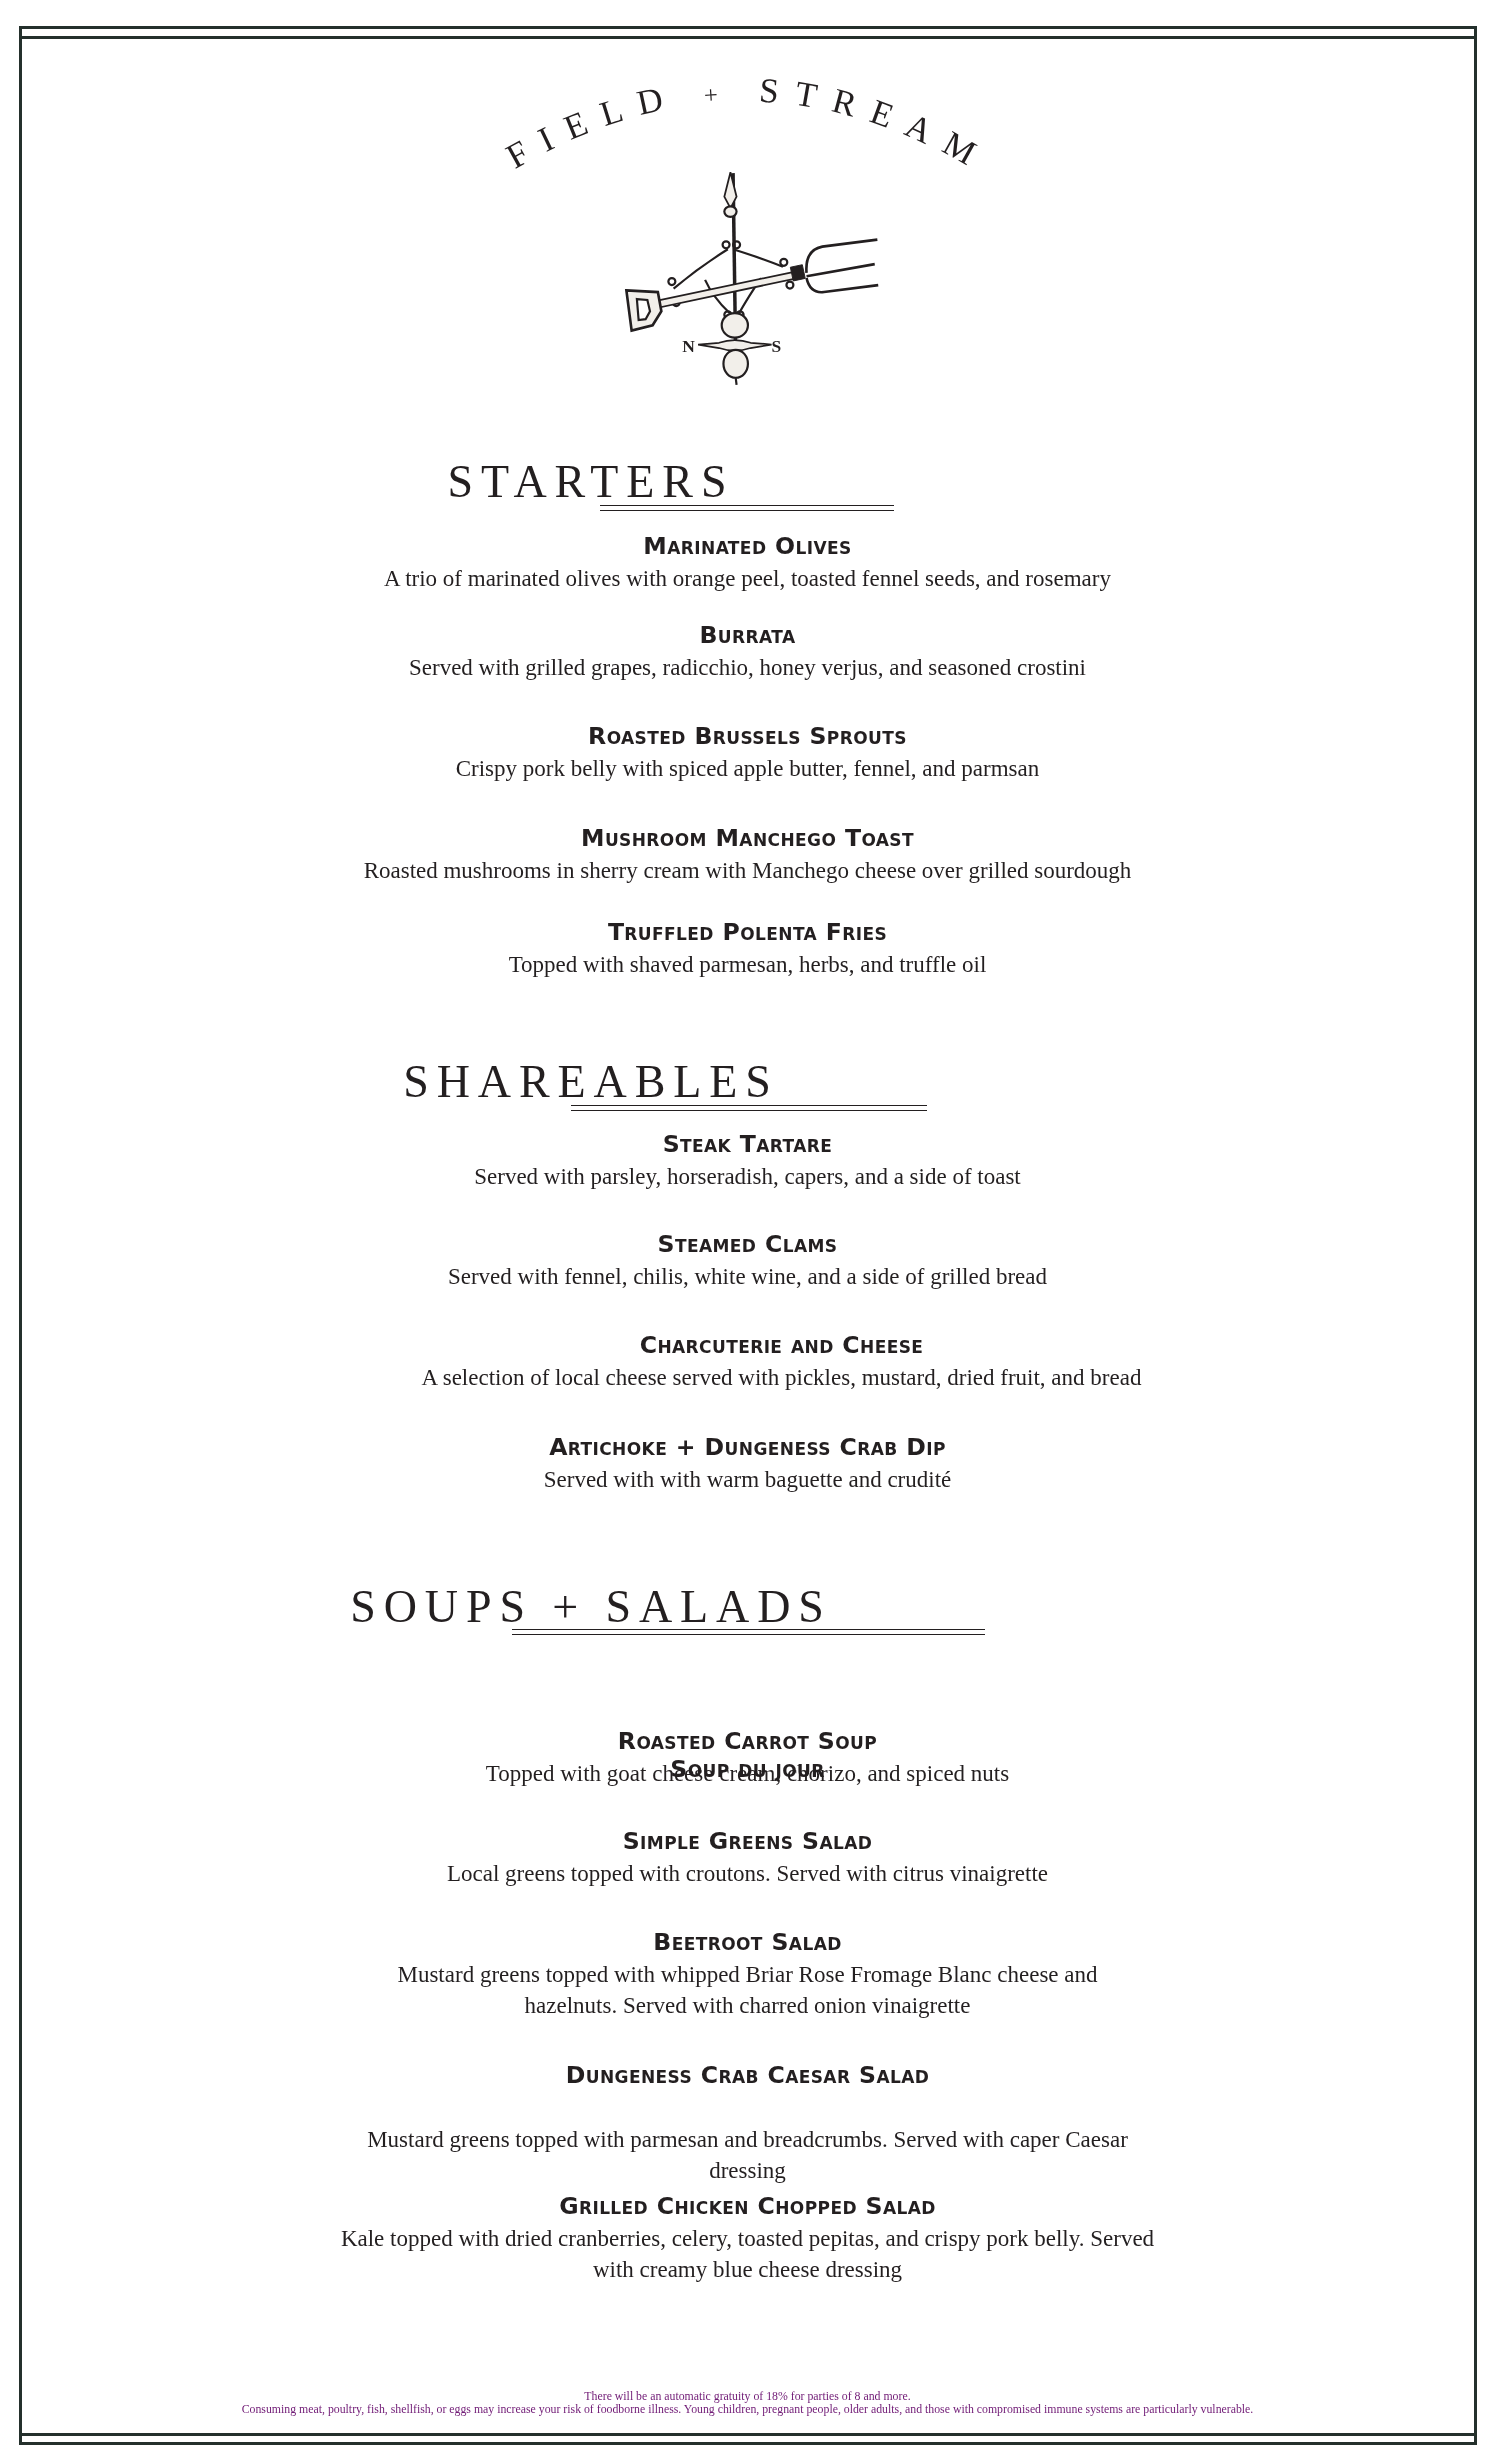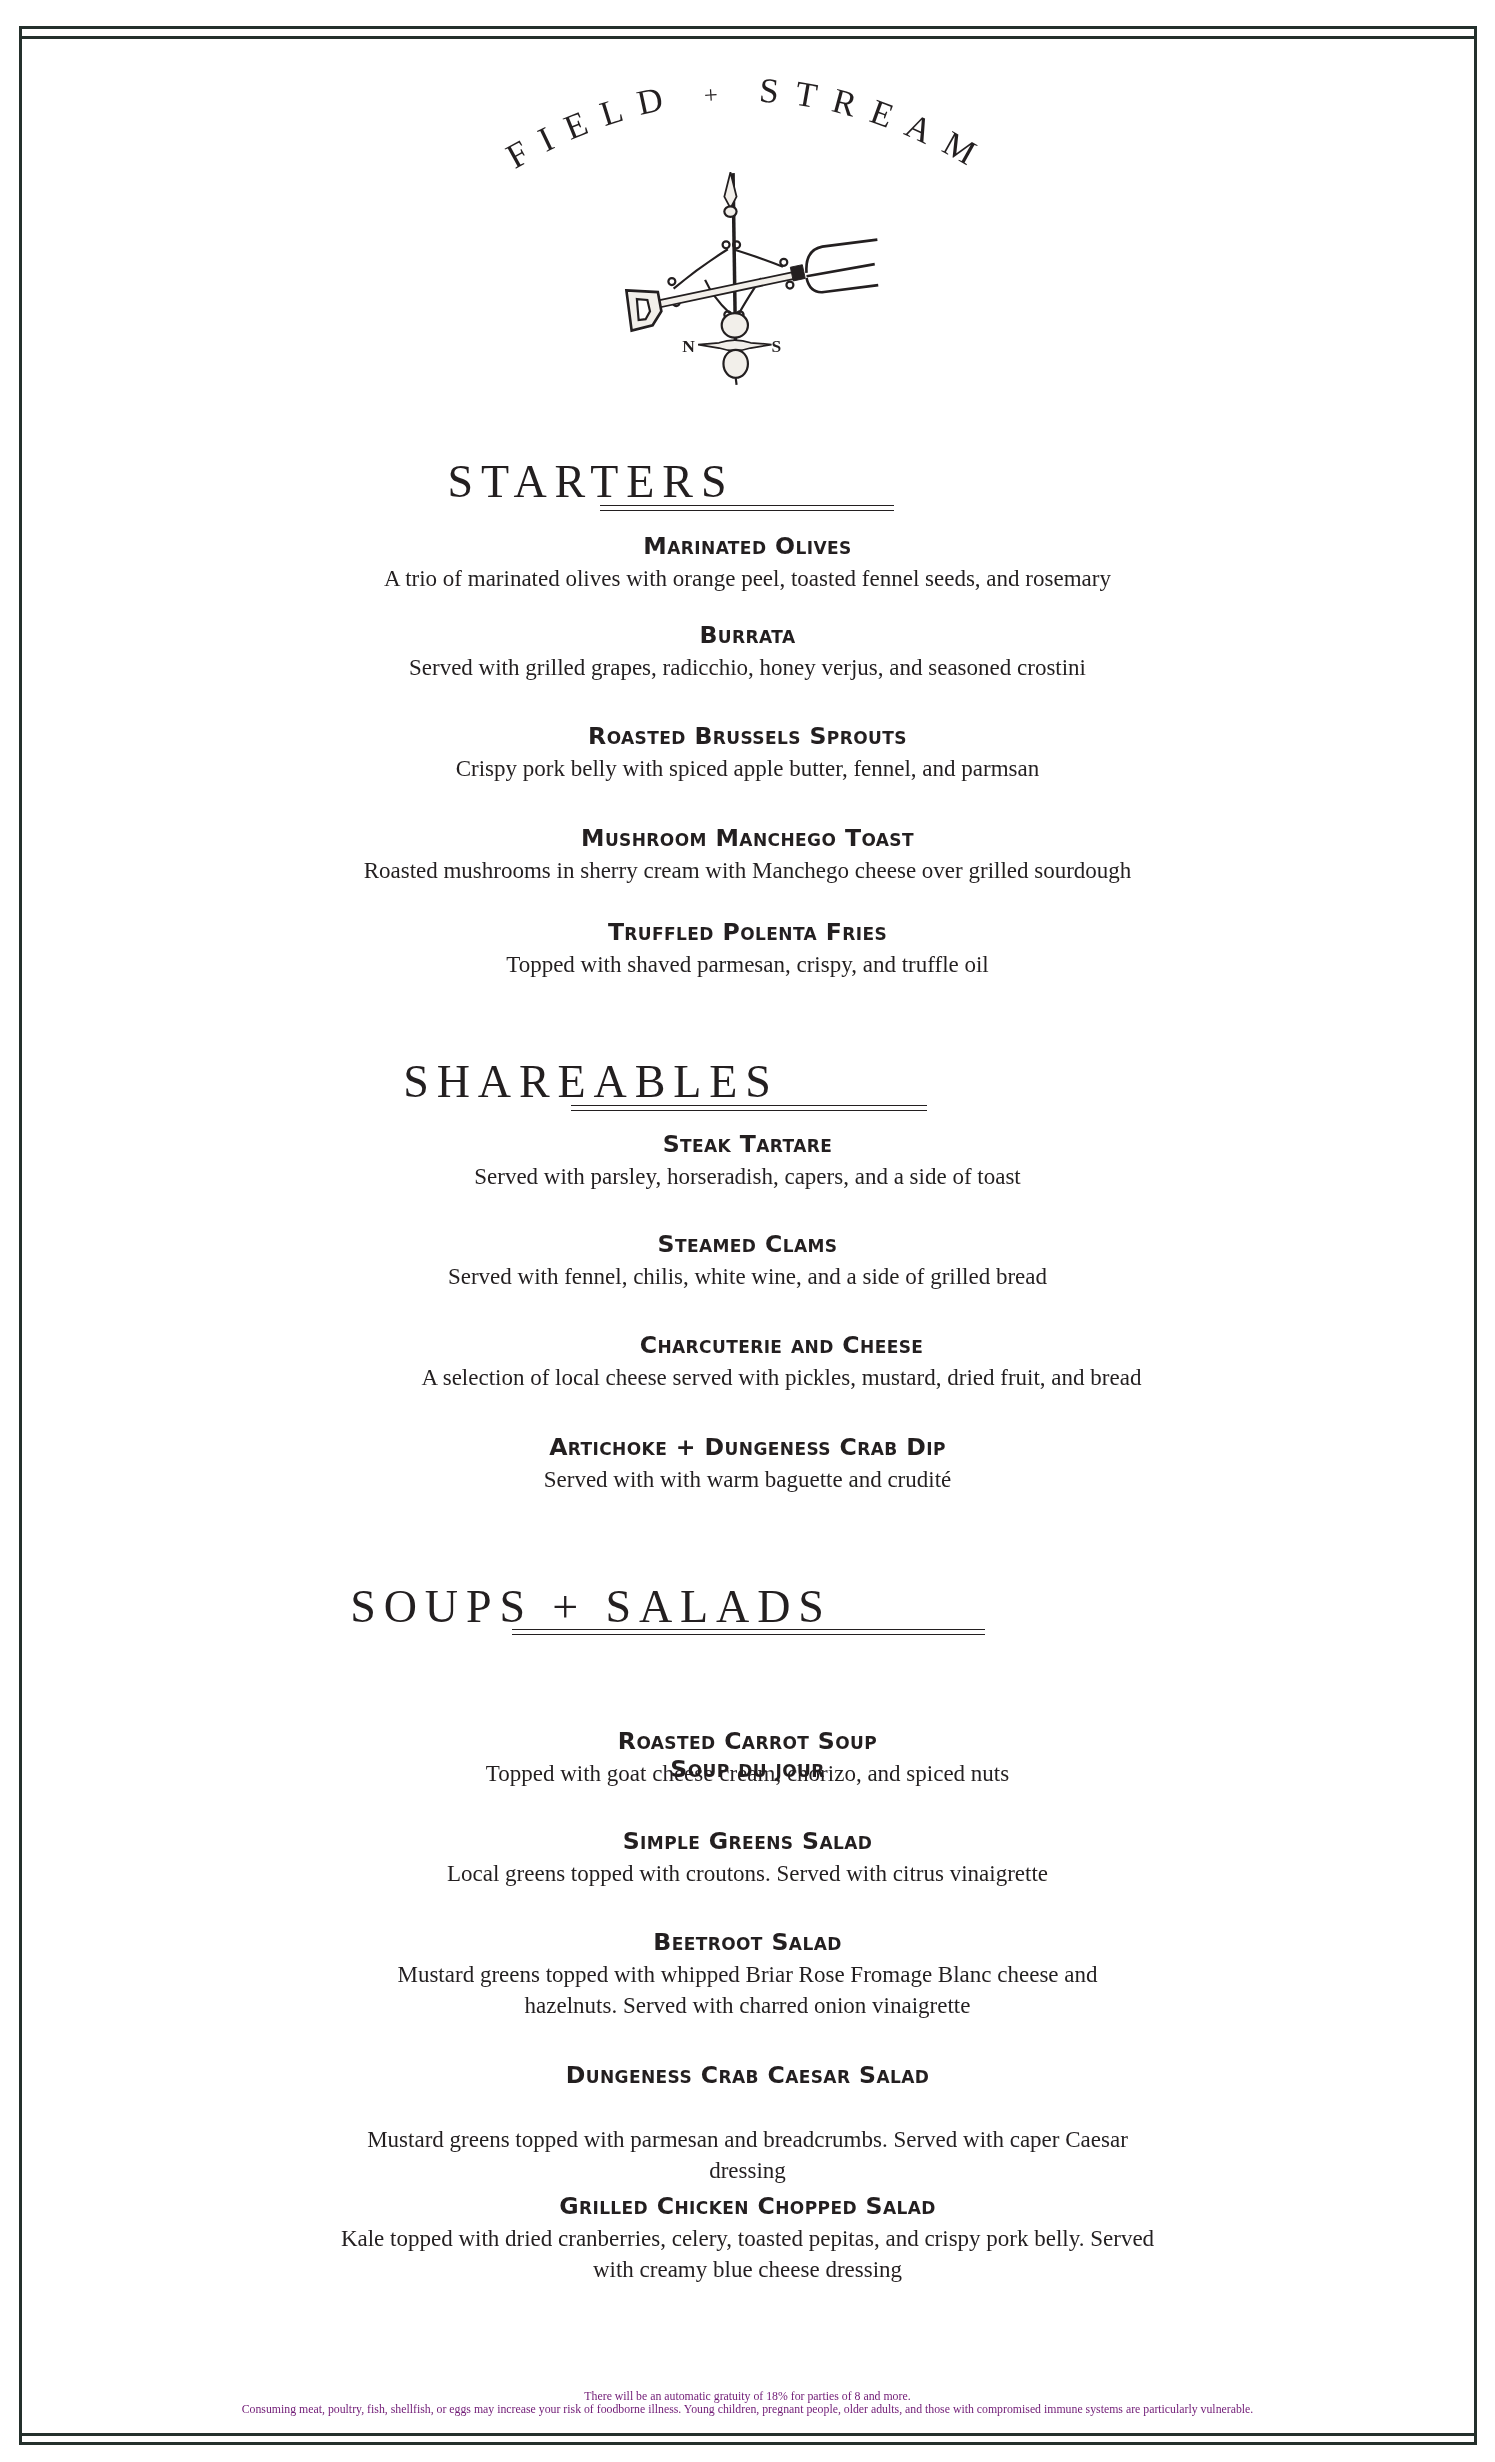--- a/index.html
+++ b/index.html
@@ -101,21 +101,21 @@
 <div class="item" style="top:721px;">
   <div class="item-name">Roasted Brussels Sprouts</div>
   <div class="item-desc">Crispy pork belly with spiced apple butter, fennel, and parmsan</div>
 </div>
 <div class="item" style="top:823px;">
   <div class="item-name">Mushroom Manchego Toast</div>
   <div class="item-desc">Roasted mushrooms in sherry cream with Manchego cheese over grilled sourdough</div>
 </div>
 <div class="item" style="top:917px;">
   <div class="item-name">Truffled Polenta Fries</div>
-  <div class="item-desc">Topped with shaved parmesan, crispy, and truffle oil</div>
+  <div class="item-desc">Topped with shaved parmesan, herbs, and truffle oil</div>
 </div>
 
 <h2 class="heading" style="top:1055px;">SHAREABLES</h2>
 <div class="heading-rule" style="left:571px;top:1105px;width:356px;"></div>
 
 <div class="item" style="top:1129px;">
   <div class="item-name">Steak Tartare</div>
   <div class="item-desc">Served with parsley, horseradish, capers, and a side of toast</div>
 </div>
 <div class="item" style="top:1229px;">

